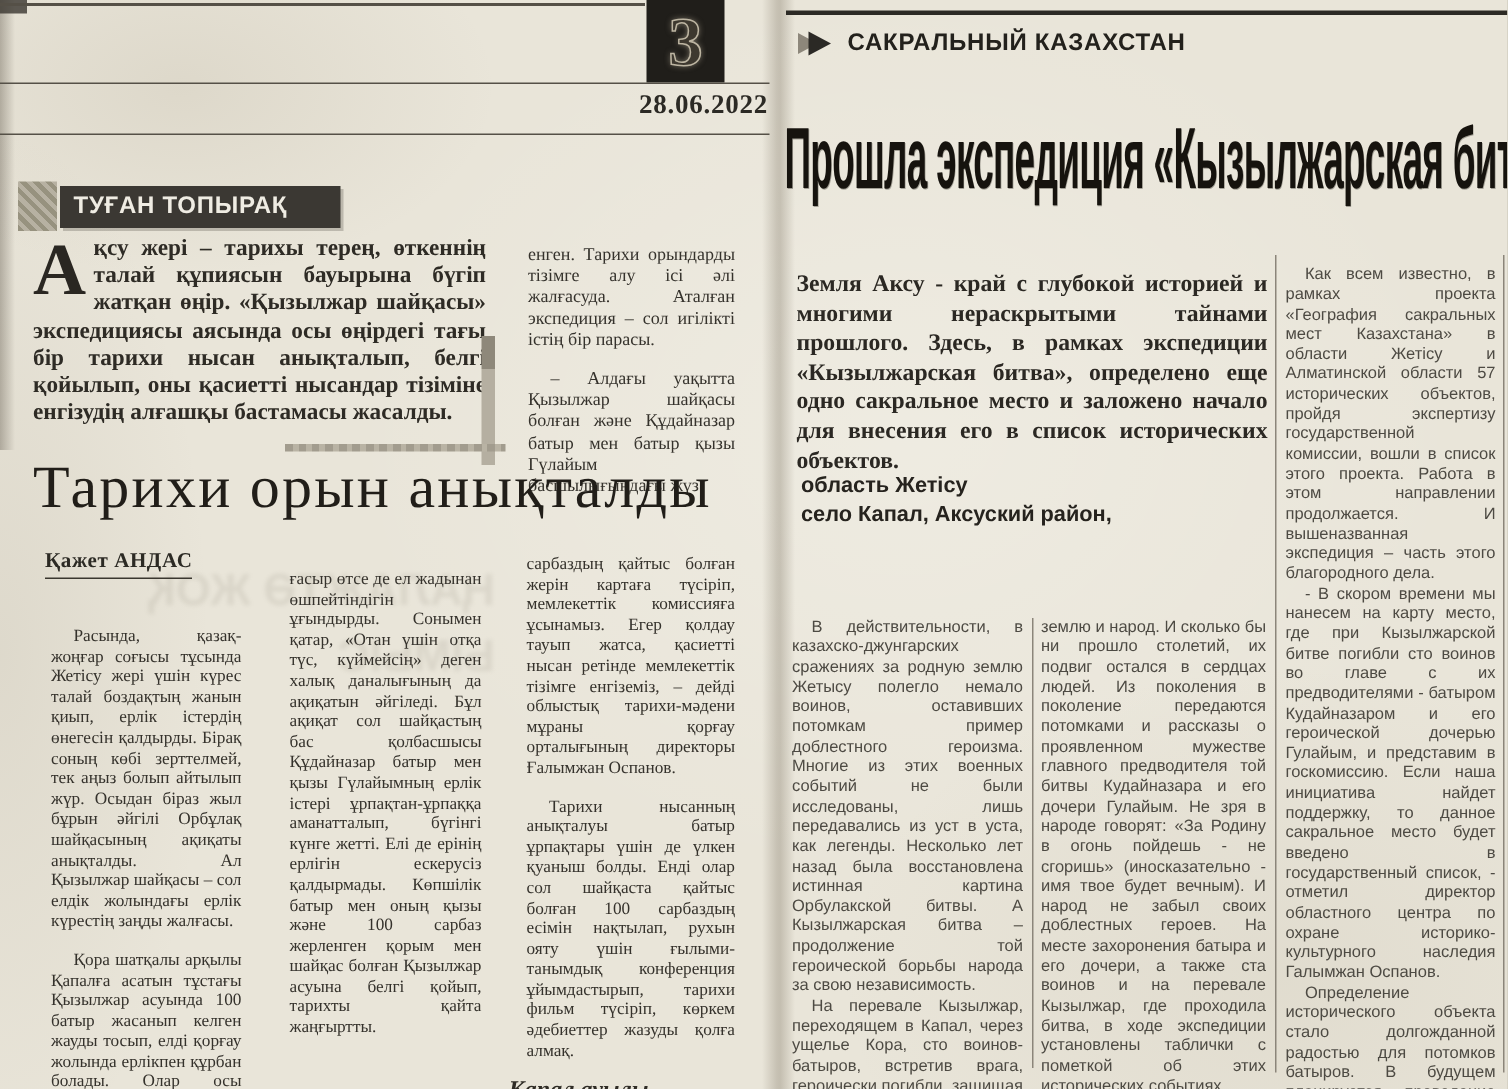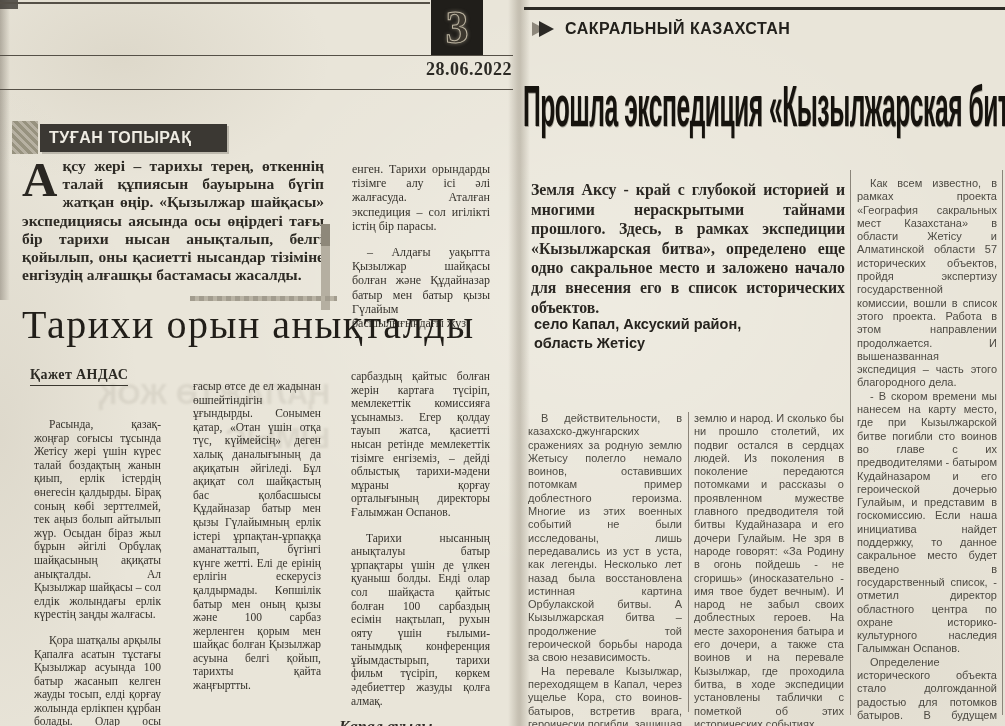--- a/index.html
+++ b/index.html
@@ -138,22 +138,22 @@
     <span>САКРАЛЬНЫЙ КАЗАХСТАН</span>
   </div>
 
   <div class="ru-headline-wrap">
     <div class="ru-headline">Прошла экспедиция «Кызылжарская битва»</div>
   </div>
 
   <div class="ru-lede">Земля Аксу - край с глубокой историей и многими нераскрытыми тайнами прошлого. Здесь, в рамках экспедиции «Кызылжарская битва», определено еще одно сакральное место и заложено начало для внесения его в список исторических объектов.</div>
 
   <div class="ru-author">
+    <div>область Жетісу</div>
     <div>село Капал, Аксуский район,</div>
-    <div>область Жетісу</div>
   </div>
 
   <div class="vrule" style="left:688px;top:412px;height:300px;"></div>
   <div class="vrule" style="left:850px;top:170px;height:545px;"></div>
   <div class="vrule" style="left:1002px;top:170px;height:545px;"></div>
 
   <div class="ru-col" style="left:528px;top:412px;width:154px;">
     <p class="ind">В действительности, в казахско-джунгарских сражениях за родную землю Жетысу полегло немало воинов, оставивших потомкам пример доблестного героизма. Многие из этих военных событий не были исследованы, лишь передавались из уст в уста, как легенды. Несколько лет назад была восстановлена истинная картина Орбулакской битвы. А Кызылжарская битва – продолжение той героической борьбы народа за свою независимость.</p>
     <p class="ind">На перевале Кызылжар, переходящем в Капал, через ущелье Кора, сто воинов-батыров, встретив врага, героически погибли, защищая свою</p>
   </div>

